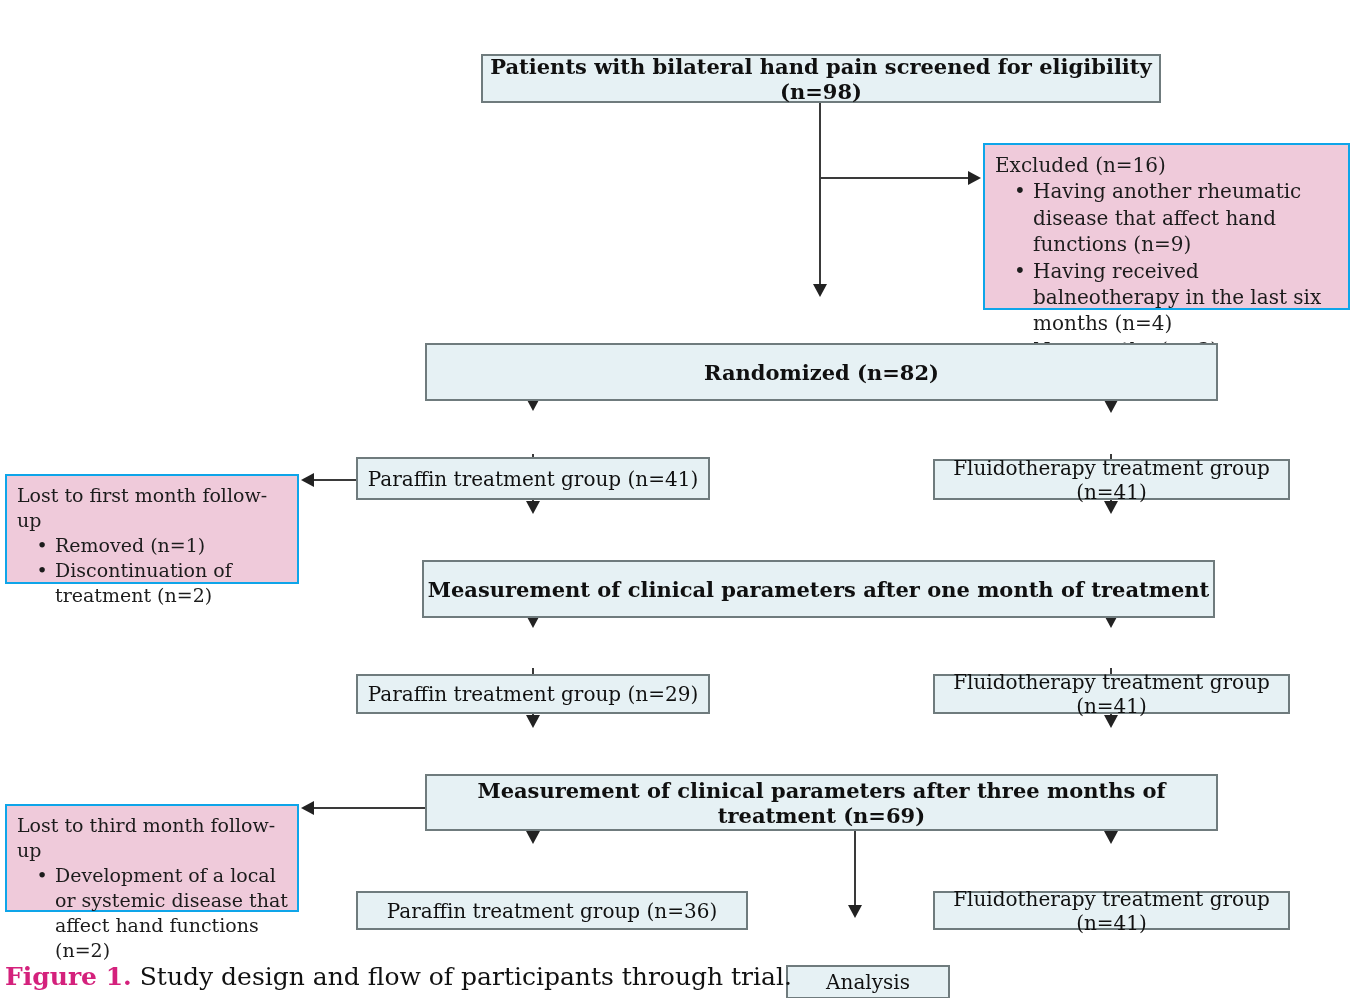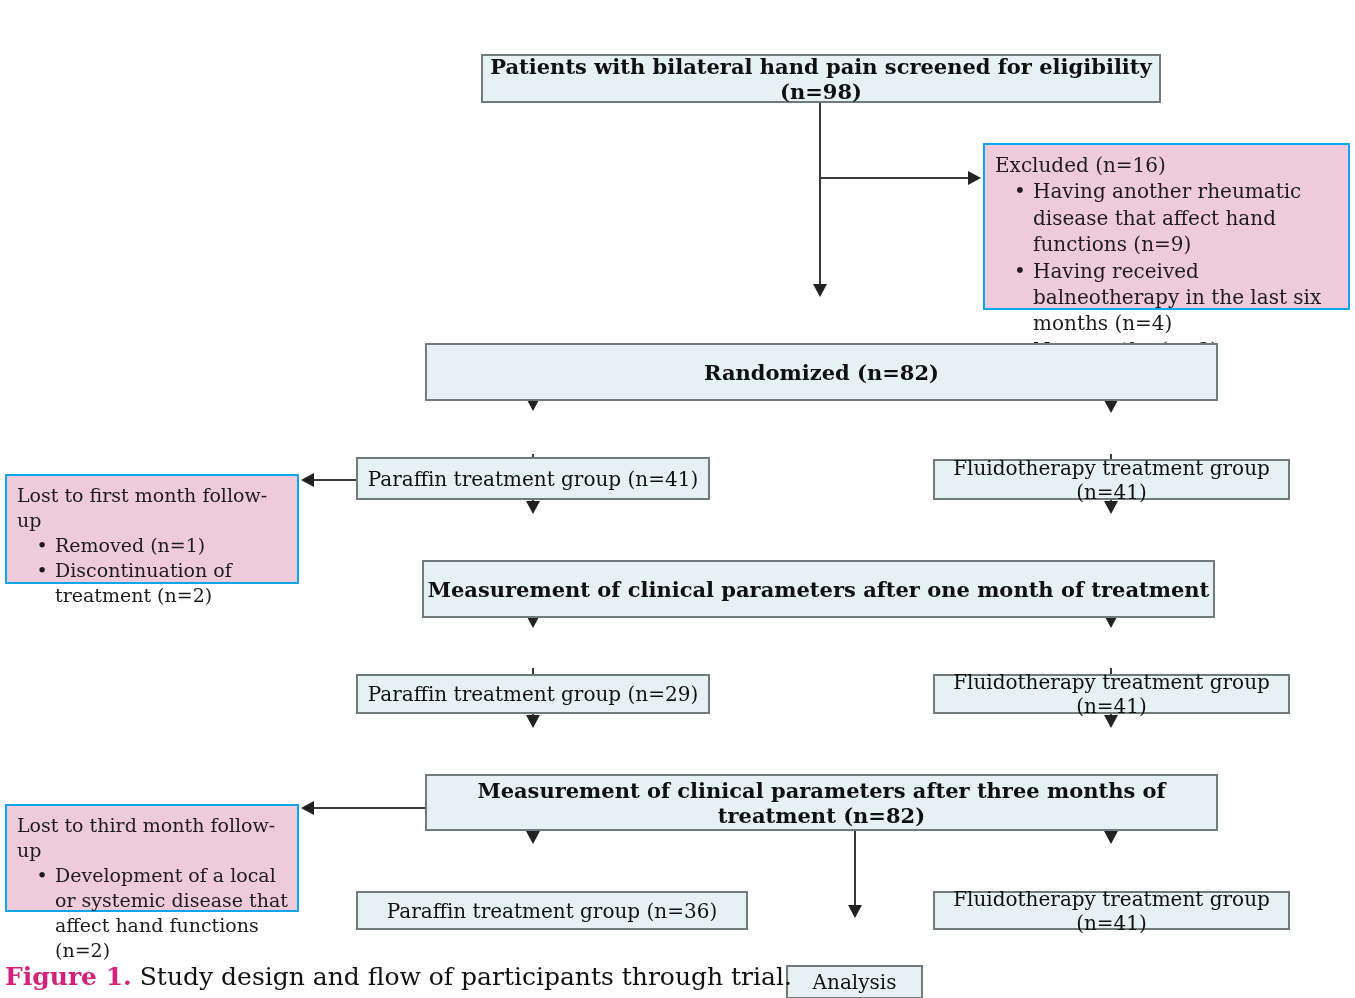--- a/index.html
+++ b/index.html
@@ -132,39 +132,39 @@
   </div>
 
   <div class="node bluebox fs20" style="left:356px; top:628px; width:354px; height:40px;">
     <span>Paraffin treatment group (n=29)</span>
   </div>
   <div class="node bluebox fs20" style="left:933px; top:628px; width:357px; height:40px;">
     <span>Fluidotherapy treatment group (n=41)</span>
   </div>
 
   <div class="node bluebox bold fs21" style="left:425px; top:728px; width:793px; height:57px;">
-    <span>Measurement of clinical parameters after three months of treatment (n=82)</span>
+    <span>Measurement of clinical parameters after three months of treatment (n=69)</span>
   </div>
 
   <div class="node pinkbox fs19" style="left:5px; top:758px; width:294px; height:108px;">
     <div class="pink-title">Lost to third month follow-up</div>
     <div class="bullet-row">
       <span class="bullet-glyph">•</span>
       <span class="bullet-text">Development of a local or systemic disease that affect hand functions (n=2)</span>
     </div>
   </div>
 
   <div class="node bluebox fs20" style="left:356px; top:845px; width:392px; height:39px;">
     <span>Paraffin treatment group (n=36)</span>
   </div>
   <div class="node bluebox fs20" style="left:933px; top:845px; width:357px; height:39px;">
     <span>Fluidotherapy treatment group (n=41)</span>
   </div>
 
-  <div class="node bluebox fs20" style="left:786px; top:919px; width:137px; height:34px;text-align:center;">
+  <div class="node bluebox fs20" style="left:786px; top:919px; width:164px; height:34px;text-align:center;">
     <span>Analysis</span>
   </div>
 
   <div id="caption">
     <span class="fig-label">Figure 1.</span><span> Study design and flow of participants through trial.</span>
   </div>
 
 </div>
 
 </body></html>

